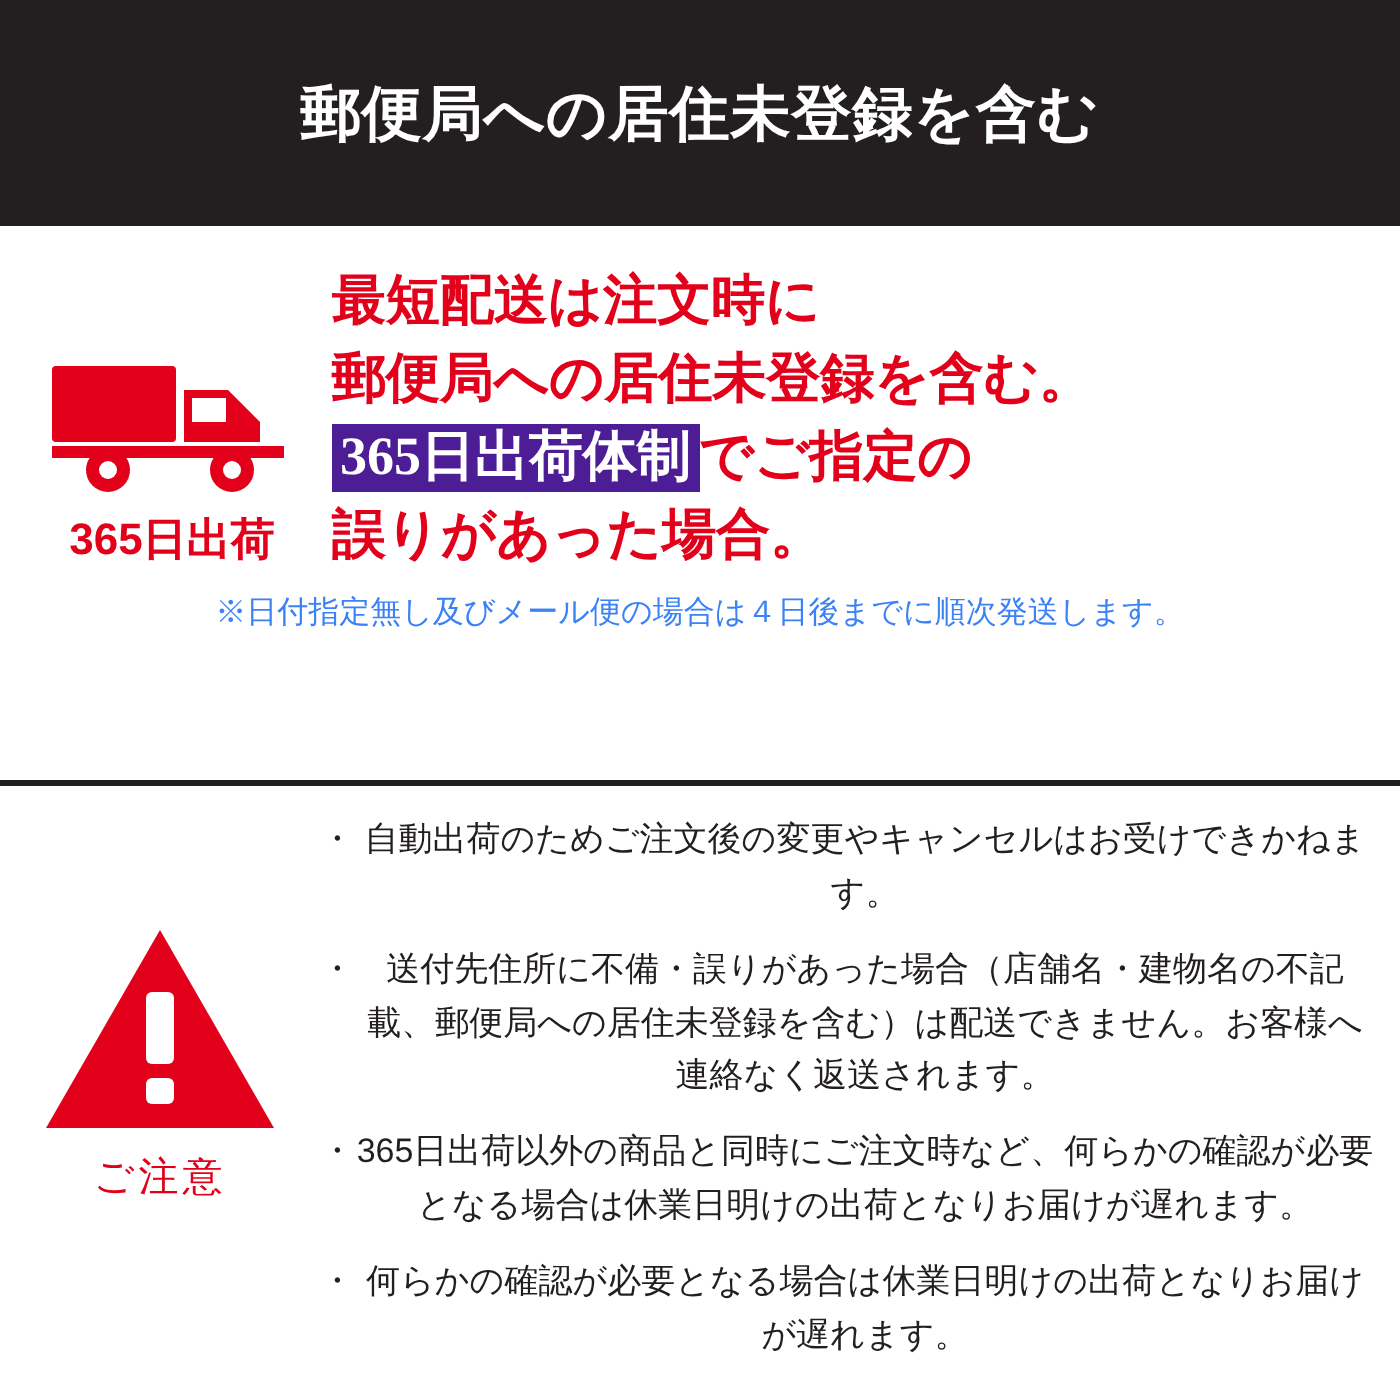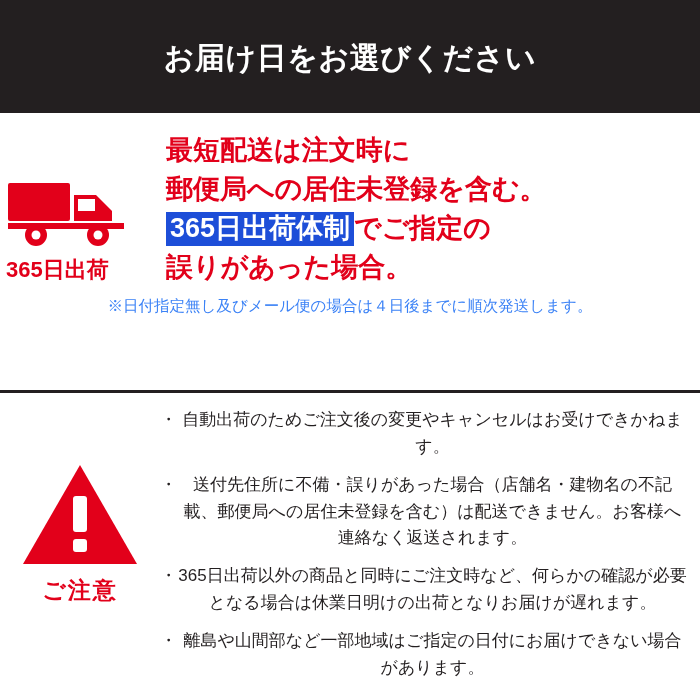--- a/index.html
+++ b/index.html
@@ -56,21 +56,21 @@
     display: flex;
     flex-direction: row;
     align-items: flex-start;
     padding-left: 6px;
   }
   .truck-col {
     width: 160px;
     flex: 0 0 160px;
     display: flex;
     flex-direction: column;
-    align-items: flex-start;
+    align-items: center;
     padding-top: 50px;
   }
   .truck-icon {
     width: 124px;
     height: 74px;
     display: block;
   }
   .truck-label {
     color: #e2001a;
     font-size: 22px;
@@ -83,23 +83,24 @@
     padding-top: 8px;
   }
   .mid-line {
     color: #e2001a;
     font-size: 27px;
     font-weight: bold;
     line-height: 1.45;
     white-space: nowrap;
   }
   .mid-line .hl {
-    background: #1d4ed8;
+    background: #4c1d95;
     color: #ffffff;
     padding: 1px 4px 3px 4px;
+    font-family: Liberation Serif, serif;
   }
   .mid-note {
     color: #3b82f6;
     font-size: 15.5px;
     text-align: center;
     margin-top: 8px;
     white-space: nowrap;
   }
 
   .divider {
@@ -124,22 +125,22 @@
     align-items: center;
     padding-top: 58px;
   }
   .warn-svg {
     width: 118px;
     height: 104px;
     display: block;
   }
   .caution-label {
     color: #e2001a;
-    font-size: 23px;
-    font-weight: bold;
+    font-size: 20px;
+    font-weight: normal;
     margin-top: 8px;
     letter-spacing: 2px;
   }
   .caution-list {
     flex: 1 1 auto;
     padding-right: 12px;
     padding-top: 2px;
   }
   .c-item {
     display: flex;
@@ -158,21 +159,21 @@
     flex: 1 1 auto;
     text-align: center;
   }
 </style>
 </head>
 <body>
 
 <div class="banner">
 
   <div class="header">
-    <div class="header-line">お届け日をお選びください</div>
+    <div class="header-line">郵便局への居住未登録を含む</div>
   </div>
 
   <div class="mid">
     <div class="mid-row">
       <div class="truck-col">
         <svg class="truck-icon" viewBox="0 0 124 74" aria-hidden="true">
           <g fill="#e2001a">
 
             <rect x="2" y="10" width="62" height="38" rx="2"></rect>
 
@@ -225,18 +226,18 @@
       <div class="c-item">
         <span class="c-bullet">・</span>
         <span class="c-text">送付先住所に不備・誤りがあった場合（店舗名・建物名の不記載、郵便局への居住未登録を含む）は配送できません。お客様へ連絡なく返送されます。</span>
       </div>
       <div class="c-item">
         <span class="c-bullet">・</span>
         <span class="c-text">365日出荷以外の商品と同時にご注文時など、何らかの確認が必要となる場合は休業日明けの出荷となりお届けが遅れます。</span>
       </div>
       <div class="c-item">
         <span class="c-bullet">・</span>
-        <span class="c-text">離島や山間部など一部地域はご指定の日付にお届けできない場合があります。</span>
+        <span class="c-text">何らかの確認が必要となる場合は休業日明けの出荷となりお届けが遅れます。</span>
       </div>
     </div>
   </div>
 
 </div>
 
 </body></html>

